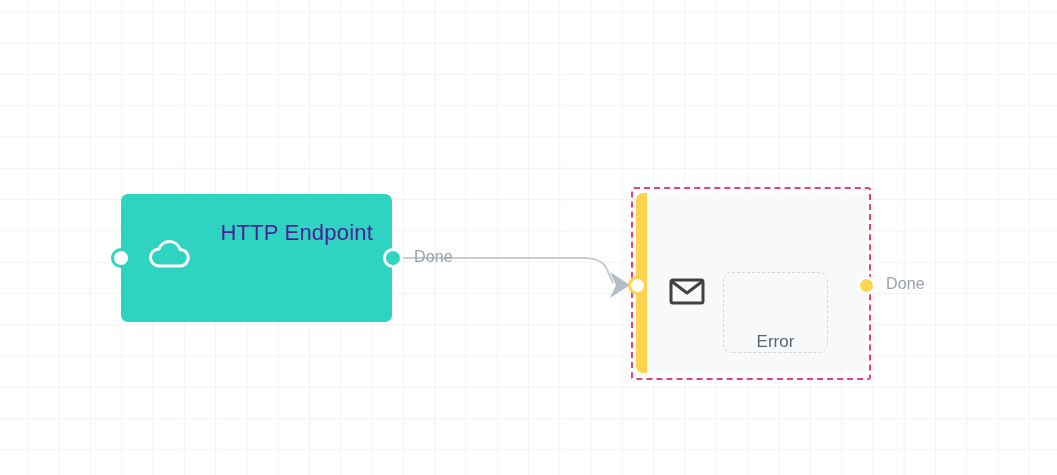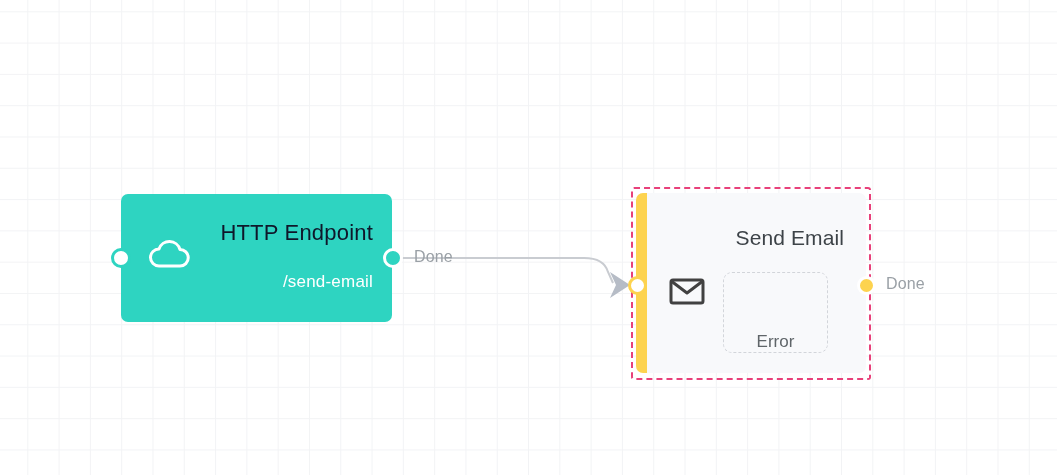--- a/index.html
+++ b/index.html
@@ -61,21 +61,21 @@
     background: #2ed4c1;
     border-radius: 7px;
   }
   #node-http .node-title {
     position: absolute;
     left: 0;
     right: 19px;
     top: 26px;
     text-align: right;
     font-size: 22px;
-    color: #0f172a;
+    color: #4c1d95;
     letter-spacing: .2px;
   }
   #node-http .node-subtitle {
     position: absolute;
     left: 0;
     right: 19px;
     top: 78px;
     text-align: right;
     font-size: 17px;
     color: #ffffff;
@@ -211,31 +211,29 @@
 
   <div class="edge-label" style="left:414px; top:248px;">Done</div>
 
   <div class="node" id="node-http">
     <span class="node-icon">
       <svg viewBox="0 0 44 30" xmlns="http://www.w3.org/2000/svg">
         <path d="M 12 27 A 8.5 8.5 0 0 1 12 10 A 11 11 0 0 1 33 10.5 A 8 8 0 0 1 33 27 Z" fill="none" stroke="#ffffff" stroke-width="3" stroke-linejoin="round" stroke-linecap="round"></path>
       </svg>
     </span>
     <div class="node-title">HTTP Endpoint</div>
-    <div class="node-subtitle">/send-email</div>
   </div>
 
   <div class="port port-in-teal"></div>
   <div class="port port-out-teal"></div>
 
   <div id="node-email-wrap">
     <div id="node-email-select"></div>
     <div class="node" id="node-email">
       <div class="accent-bar"></div>
-      <div class="node-title">Send Email</div>
       <span class="node-icon">
         <svg viewBox="0 0 36 28" xmlns="http://www.w3.org/2000/svg">
           <rect x="2" y="3" width="32" height="23" rx="2" fill="none" stroke="#414141" stroke-width="3"></rect>
           <path d="M 3.5 5 L 18 16 L 32.5 5" fill="none" stroke="#414141" stroke-width="3" stroke-linejoin="round" stroke-linecap="round"></path>
         </svg>
       </span>
       <div class="dropzone">
         <span class="dropzone-label">Error</span>
       </div>
     </div>

